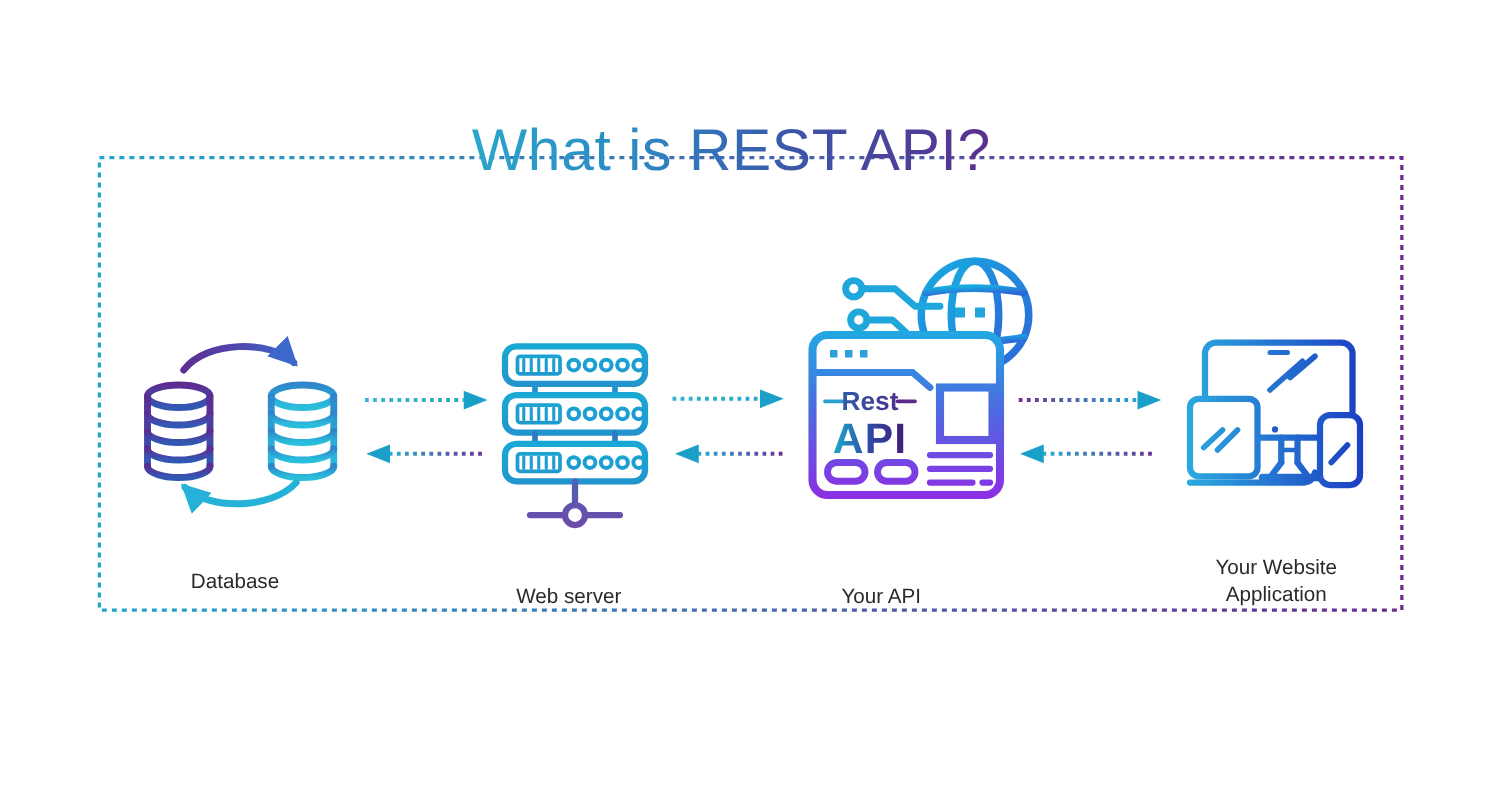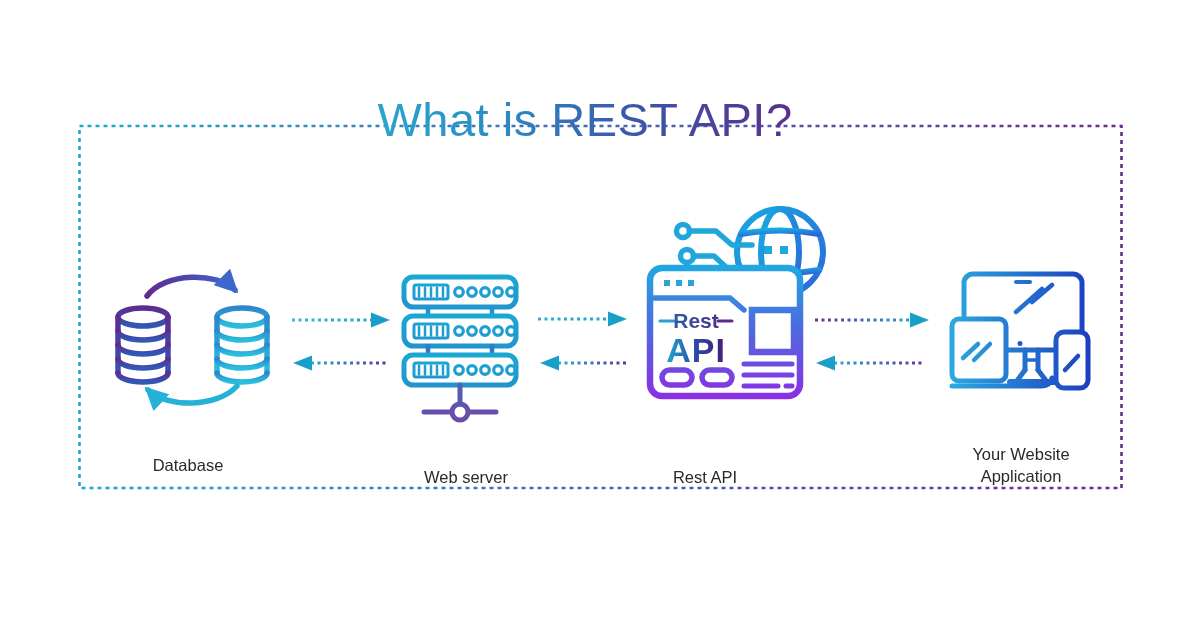--- a/index.html
+++ b/index.html
@@ -14,21 +14,21 @@
     font-size:47px;font-weight:500;letter-spacing:0.5px;
     background-image:linear-gradient(90deg,#29a9ce 0%,#2b8ac4 32%,#3c55a8 62%,#5d2b8a 100%);
     -webkit-background-clip:text;background-clip:text;
     color:transparent;-webkit-text-fill-color:transparent;
   }
   .node-label{
     position:absolute;z-index:2;transform:translateX(-50%);
     font-size:16.5px;color:#2a2a2a;text-align:center;line-height:22px;margin-top:28px;
   }
   .lbl-database{left:188px;top:426px;}
-  .lbl-server{left:466px;top:438px;}
+  .lbl-server{left:455px;top:438px;}
   .lbl-restapi{left:705px;top:438px;}
   .lbl-app{left:1021px;top:415px;width:124px;}
 </style>
 </head>
 <body>
 
 <div class="canvas">
 
   <div class="page-title">What is REST API?</div>
 
@@ -249,16 +249,16 @@
       </g>
       <g>
         <path d="M834,363 H925" stroke="url(#g3b)" stroke-width="3.2" stroke-dasharray="3 3.5" fill="none"></path>
         <polygon points="835,355.5 816,363 835,370.5" fill="#1a9fc8"></polygon>
       </g>
     </g>
   </svg>
 
   <div class="node-label lbl-database">Database</div>
   <div class="node-label lbl-server">Web server</div>
-  <div class="node-label lbl-restapi">Rest API</div>
+  <div class="node-label lbl-restapi">Your API</div>
   <div class="node-label lbl-app">Your Website Application</div>
 
 </div>
 
 </body></html>

